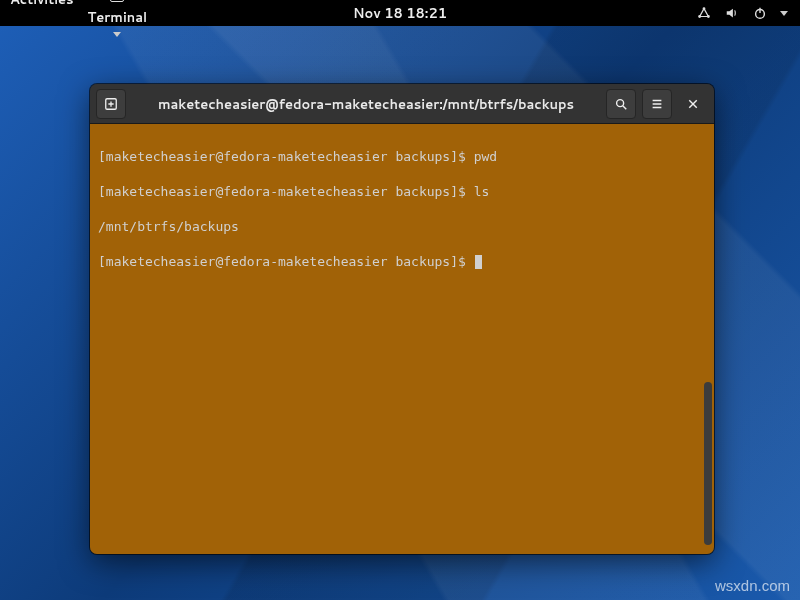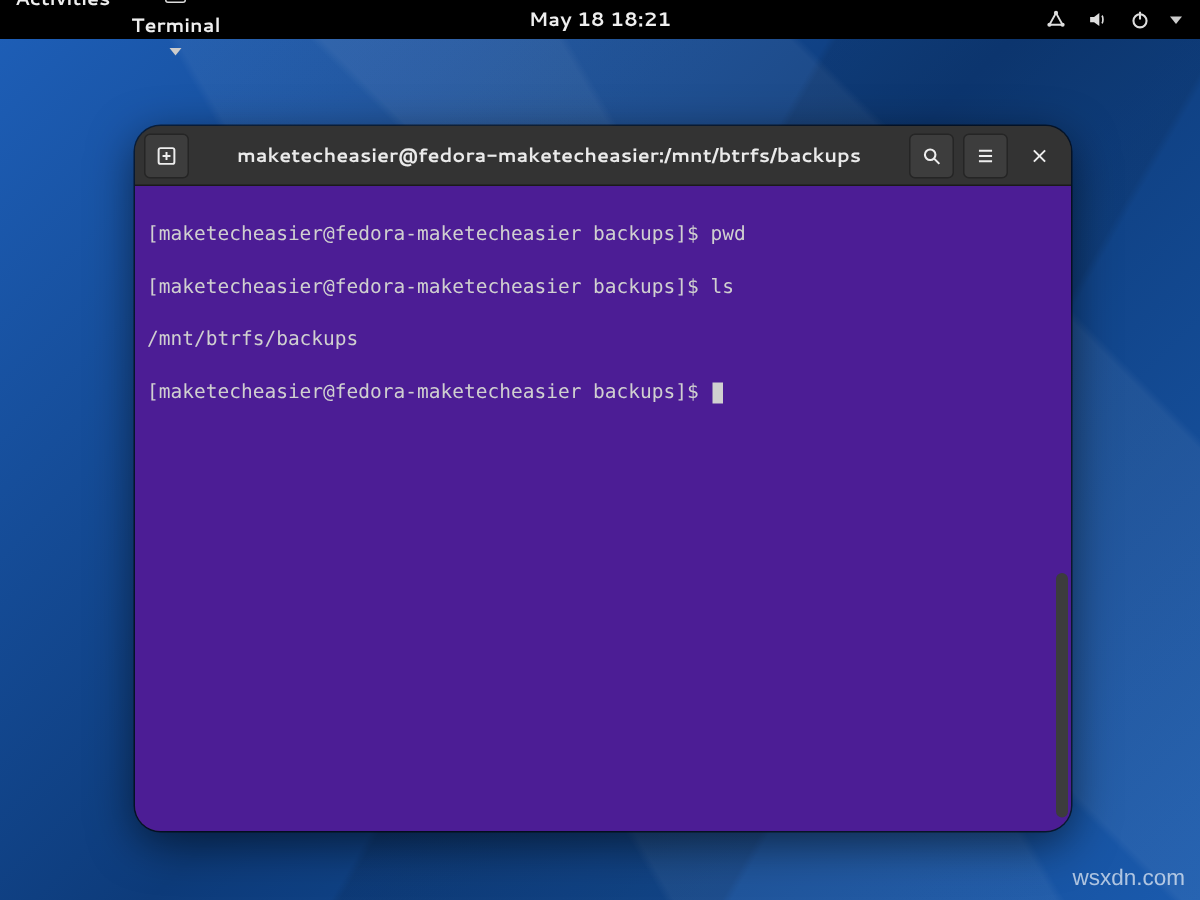--- a/index.html
+++ b/index.html
@@ -93,21 +93,21 @@
       color: #ddd;
     }
     
     .window {
       position: absolute;
       left: 90px;
       top: 84px;
       width: 624px;
       height: 470px;
       background: #2b2b2b;
-      border-radius: 17px;
+      border-radius: 7px;
       box-shadow: 0 8px 30px rgba(0,0,0,0.55), 0 0 0 1px rgba(0,0,0,0.6);
       display: flex;
       flex-direction: column;
       overflow: hidden;
     }
     .titlebar {
       height: 40px;
       background: #333;
       border-bottom: 1px solid #1a1a1a;
       display: flex;
@@ -134,21 +134,21 @@
       color: #eaeaea;
       font-size: 13px;
       font-weight: 600;
       white-space: nowrap;
       overflow: hidden;
       text-overflow: ellipsis;
       padding: 0 6px;
     }
     .terminal-body {
       flex: 1;
-      background: #4c1d95;
+      background: #a16207;
       color: #d0d0d0;
       padding: 6px 8px;
       font-family: "DejaVu Sans Mono", "Menlo", monospace;
       font-size: 13px;
       line-height: 1.35;
       position: relative;
       white-space: pre;
       overflow: hidden;
     }
     .term-line { white-space: pre; }
@@ -186,21 +186,21 @@
 
 <div class="topbar">
   <div class="topbar-left">
     <span class="activities">Activities</span>
     <span class="app-menu">
       <span class="term-icon"></span>
       <span>Terminal</span>
       <span class="dropdown-caret"></span>
     </span>
   </div>
-  <div class="topbar-center">May 18  18:21</div>
+  <div class="topbar-center">Nov 18  18:21</div>
   <div class="topbar-right">
     <span class="tray-icon">
       <svg viewBox="0 0 16 16" width="14" height="14" fill="#ddd">
           <circle cx="8" cy="3" r="1.6"></circle>
           <circle cx="3" cy="12" r="1.6"></circle>
           <circle cx="13" cy="12" r="1.6"></circle>
           <path d="M8 3 L3 12 M8 3 L13 12 M3 12 L13 12" stroke="#ddd" stroke-width="1.4" fill="none"></path>
         </svg>
     </span>
     <span class="tray-icon">

